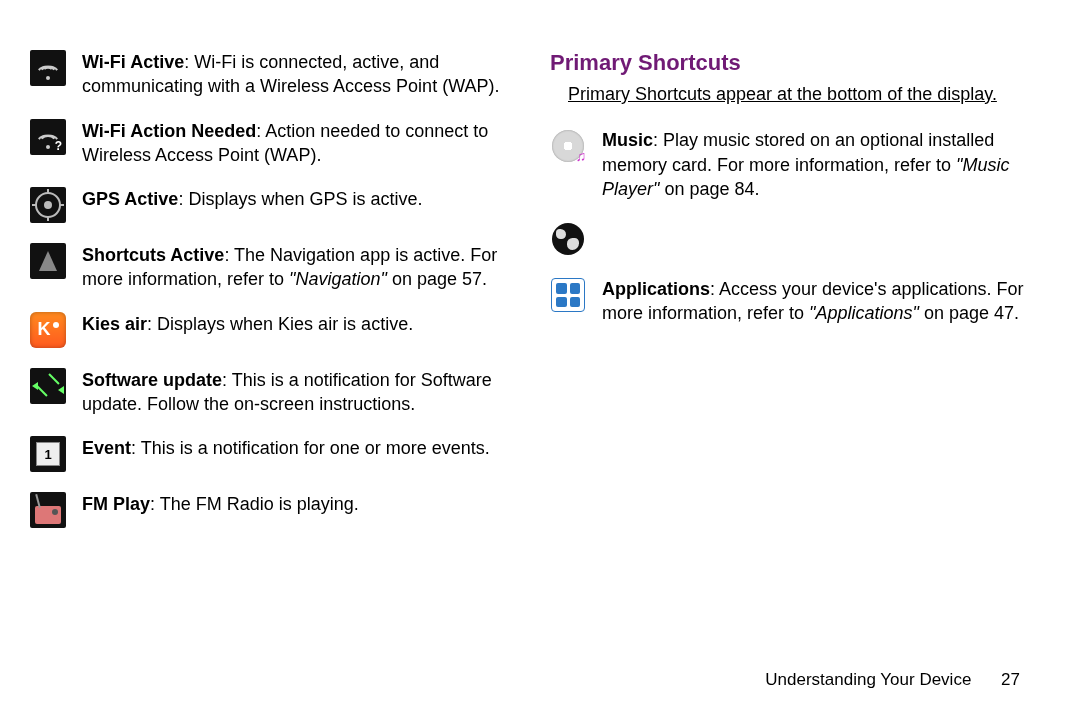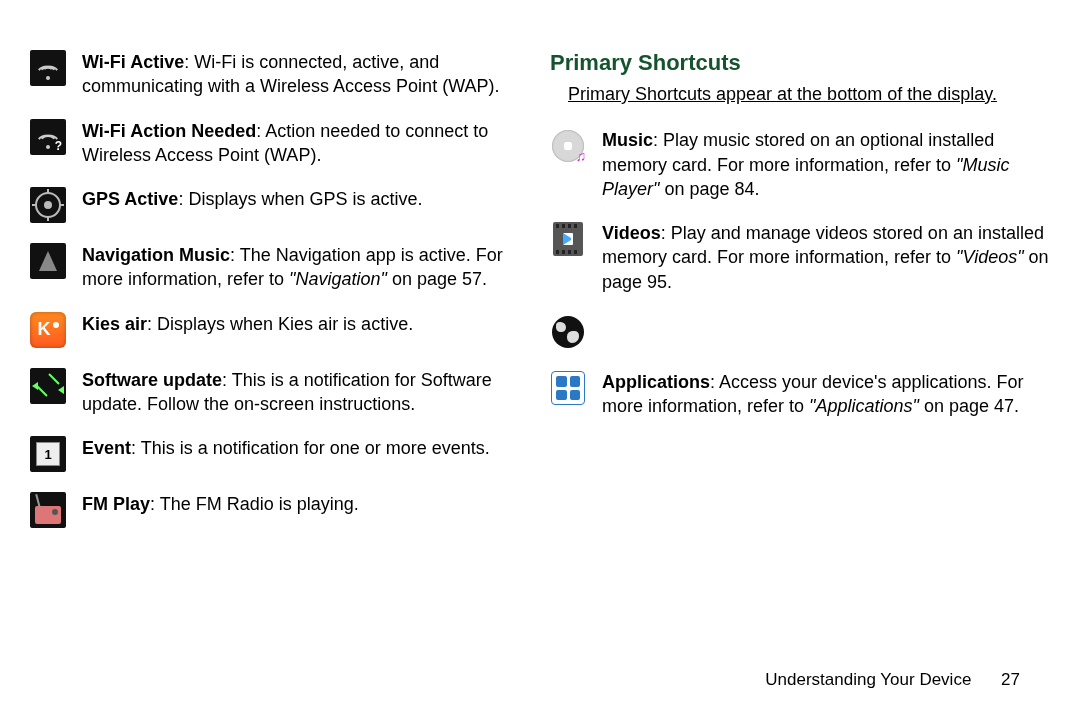--- a/index.html
+++ b/index.html
@@ -41,21 +41,21 @@
     justify-content: center;
     position: relative;
   }
   .entry-text {
     flex: 1;
     line-height: 1.35;
   }
   .entry-text b { font-weight: bold; }
   .entry-text i { font-style: italic; }
   h2.section-title {
-    color: #14532d;
+    color: #701a75;
     font-weight: 800;
     font-size: 22px;
     margin: 0 0 6px 0;
   }
   .section-sub {
     margin: 0 0 22px 0;
     line-height: 1.35;
     padding-left: 18px;
     text-decoration: underline;
   }
@@ -149,21 +149,21 @@
       <div class="entry-text">
         <b>GPS Active</b><span>: Displays when GPS is active.</span>
       </div>
     </div>
 
     <div class="entry">
       <div class="icon-box ic-dark">
         <div class="nav-tri"></div>
       </div>
       <div class="entry-text">
-        <b>Navigation Music</b><span>: The Navigation app is active. For more information, refer to </span><i>"Navigation"</i><span> on page 57.</span>
+        <b>Shortcuts Active</b><span>: The Navigation app is active. For more information, refer to </span><i>"Navigation"</i><span> on page 57.</span>
       </div>
     </div>
 
     <div class="entry">
       <div class="icon-box">
         <div class="kies-box">
             <span class="kies-k">K</span>
             <span class="kies-i"></span>
           </div>
       </div>
@@ -215,30 +215,20 @@
       <div class="icon-box">
         <div class="cd-disc">
             <span class="cd-note">♫</span>
           </div>
       </div>
       <div class="entry-text">
         <b>Music</b><span>: Play music stored on an optional installed memory card. For more information, refer to </span><i>"Music Player"</i><span> on page 84.</span>
       </div>
     </div>
 
-    <div class="entry">
-      <div class="icon-box">
-        <div class="vid-frame">
-            <div class="vid-play"></div>
-          </div>
-      </div>
-      <div class="entry-text">
-        <b>Videos</b><span>: Play and manage videos stored on an installed memory card. For more information, refer to </span><i>"Videos"</i><span> on page 95.</span>
-      </div>
-    </div>
 
     <div class="entry">
       <div class="icon-box">
         <div class="globe"></div>
       </div>
     </div>
 
     <div class="entry">
       <div class="icon-box">
         <div class="apps">

